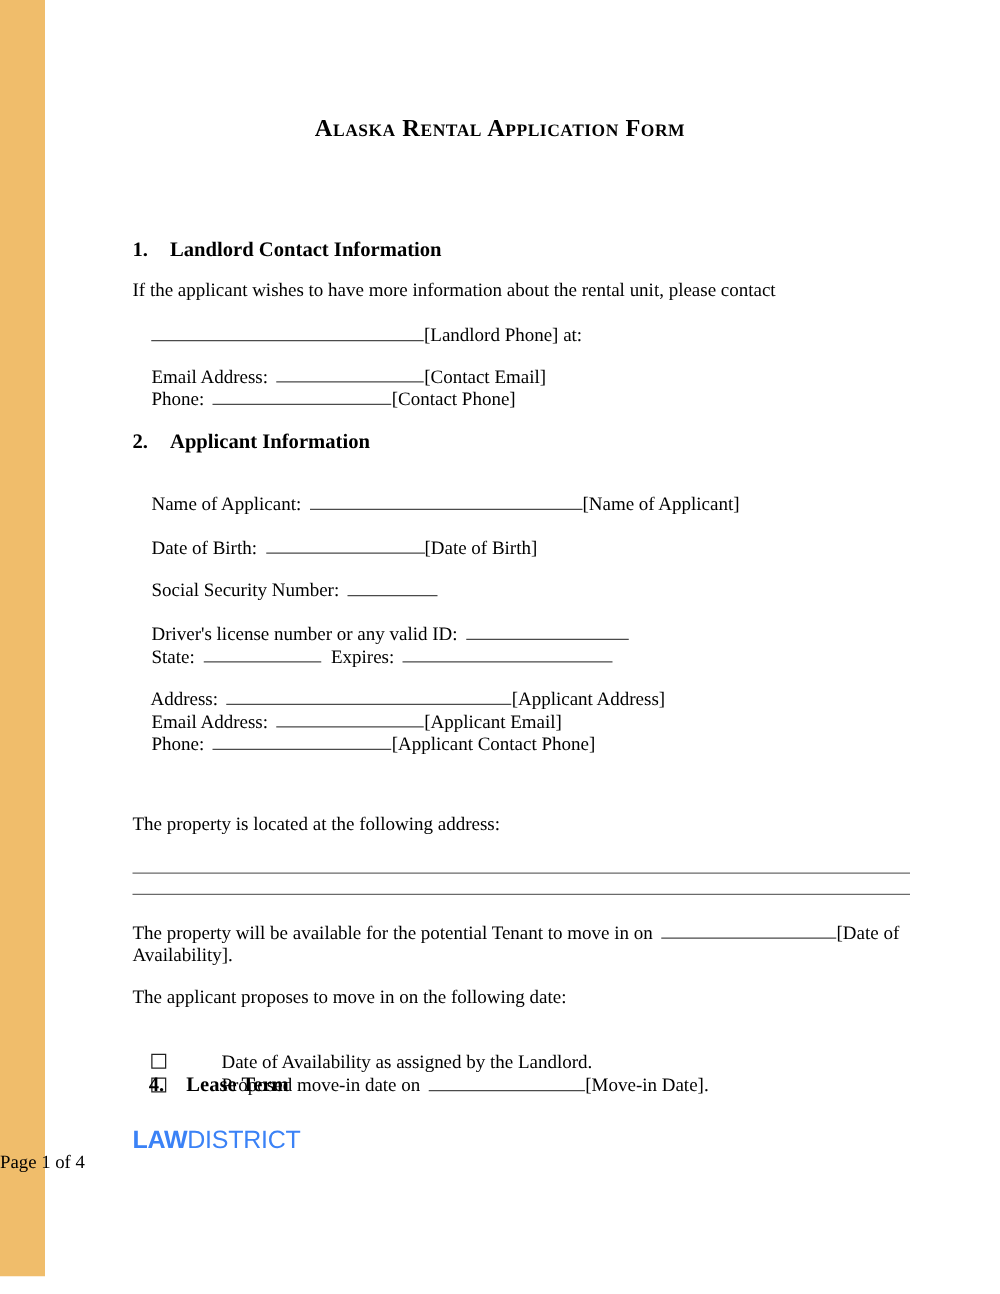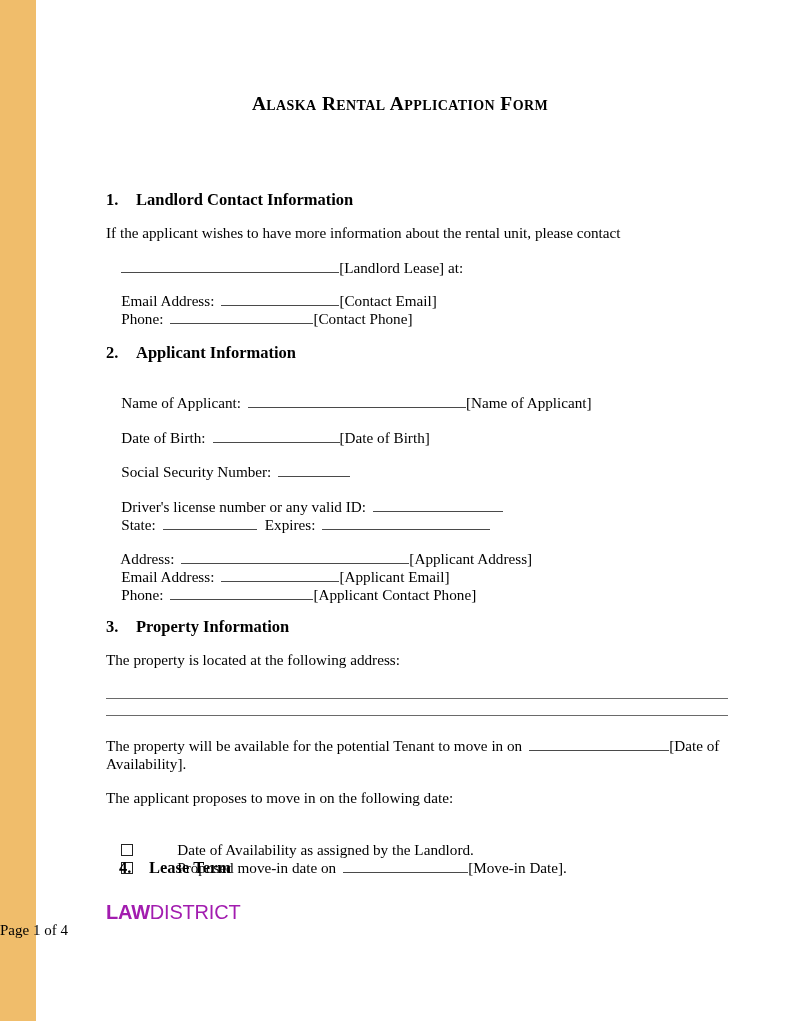--- a/index.html
+++ b/index.html
@@ -114,21 +114,21 @@
   }
 
   
   #logo {
     position: absolute;
     left: 106px;
     top: 901px;
     font-family: "Liberation Sans", "DejaVu Sans", sans-serif;
     font-size: 20px;
     letter-spacing: -0.2px;
-    color: #a21caf;
+    color: #3b82f6;
   }
   #logo .law { font-weight: bold; }
   #logo .district { font-weight: normal; }
 
   #page-number {
     position: absolute;
     left: 0;
     top: 922px;
     width: 800px;
     font-size: 15px;
@@ -144,21 +144,21 @@
 
   <div class="doc-title">Alaska Rental Application Form</div>
 
   <div class="section-head" style="left:106px; top:190px;">
     <span class="num">1.</span><span>Landlord Contact Information</span>
   </div>
 
   <div class="body-line" style="left:106px; top:224px;">If the applicant wishes to have more information about the rental unit, please contact</div>
 
   <div class="body-line" style="left:106px; top:241px;">
-    <span class="blank" style="width:218px;"></span><span>[Landlord Lease] at:</span>
+    <span class="blank" style="width:218px;"></span><span>[Landlord Phone] at:</span>
   </div>
 
   <div class="body-line" style="left:106px; top:274px;">
     <span>Email Address:</span><span class="blank" style="width:118px; margin-left:7px;"></span><span>[Contact Email]</span>
   </div>
 
   <div class="body-line" style="left:106px; top:292px;">
     <span>Phone:</span><span class="blank" style="width:143px; margin-left:7px;"></span><span>[Contact Phone]</span>
   </div>
 
@@ -191,23 +191,20 @@
   </div>
 
   <div class="body-line" style="left:106px; top:550px;">
     <span>Email Address:</span><span class="blank" style="width:118px; margin-left:7px;"></span><span>[Applicant Email]</span>
   </div>
 
   <div class="body-line" style="left:106px; top:568px;">
     <span>Phone:</span><span class="blank" style="width:143px; margin-left:7px;"></span><span>[Applicant Contact Phone]</span>
   </div>
 
-  <div class="section-head" style="left:106px; top:617px;">
-    <span class="num">3.</span><span>Property Information</span>
-  </div>
 
   <div class="body-line" style="left:106px; top:651px;">The property is located at the following address:</div>
 
   <div class="rule" style="top:698px;"></div>
   <div class="rule" style="top:715px;"></div>
 
   <div class="body-block" style="left:106px; top:737px; width:625px;">
     <span>The property will be available for the potential Tenant to move in on</span><span class="blank" style="width:140px; margin-left:7px;"></span><span>[Date of</span>
     <span style="display:block;">Availability].</span>
   </div>

